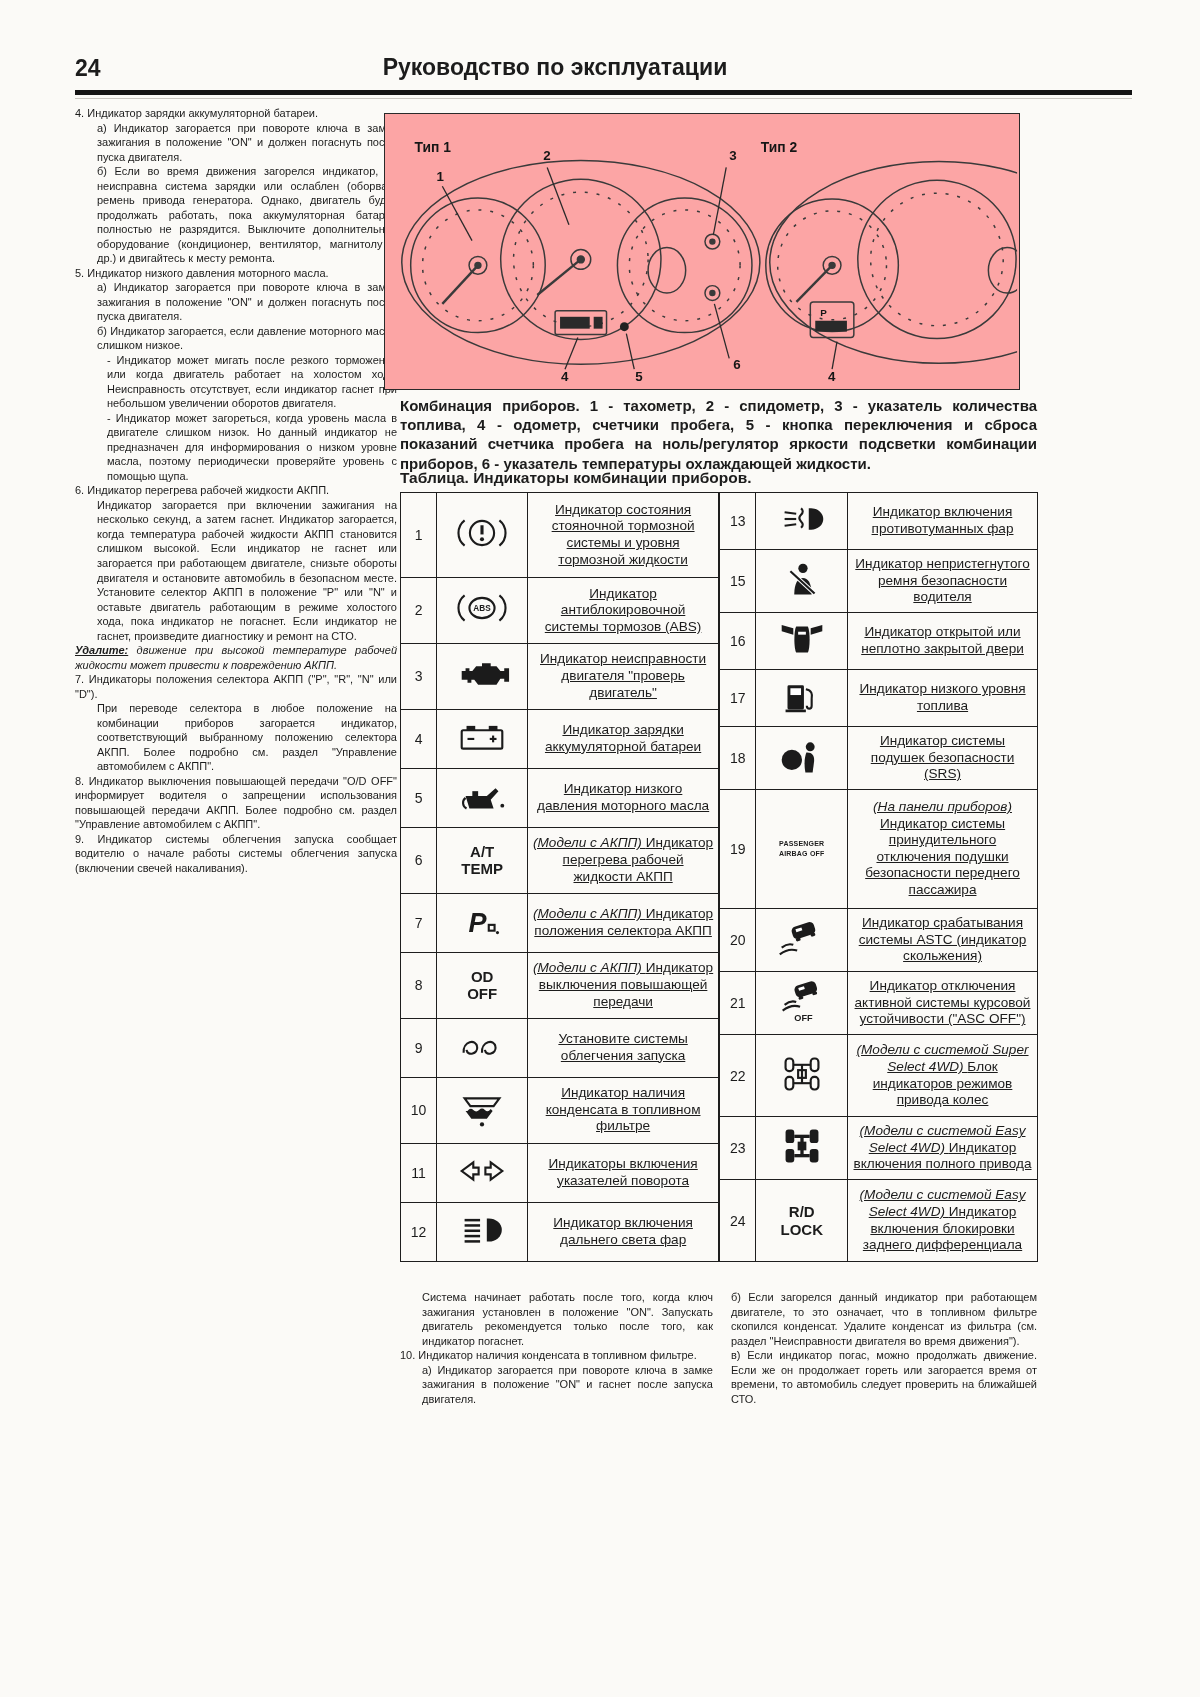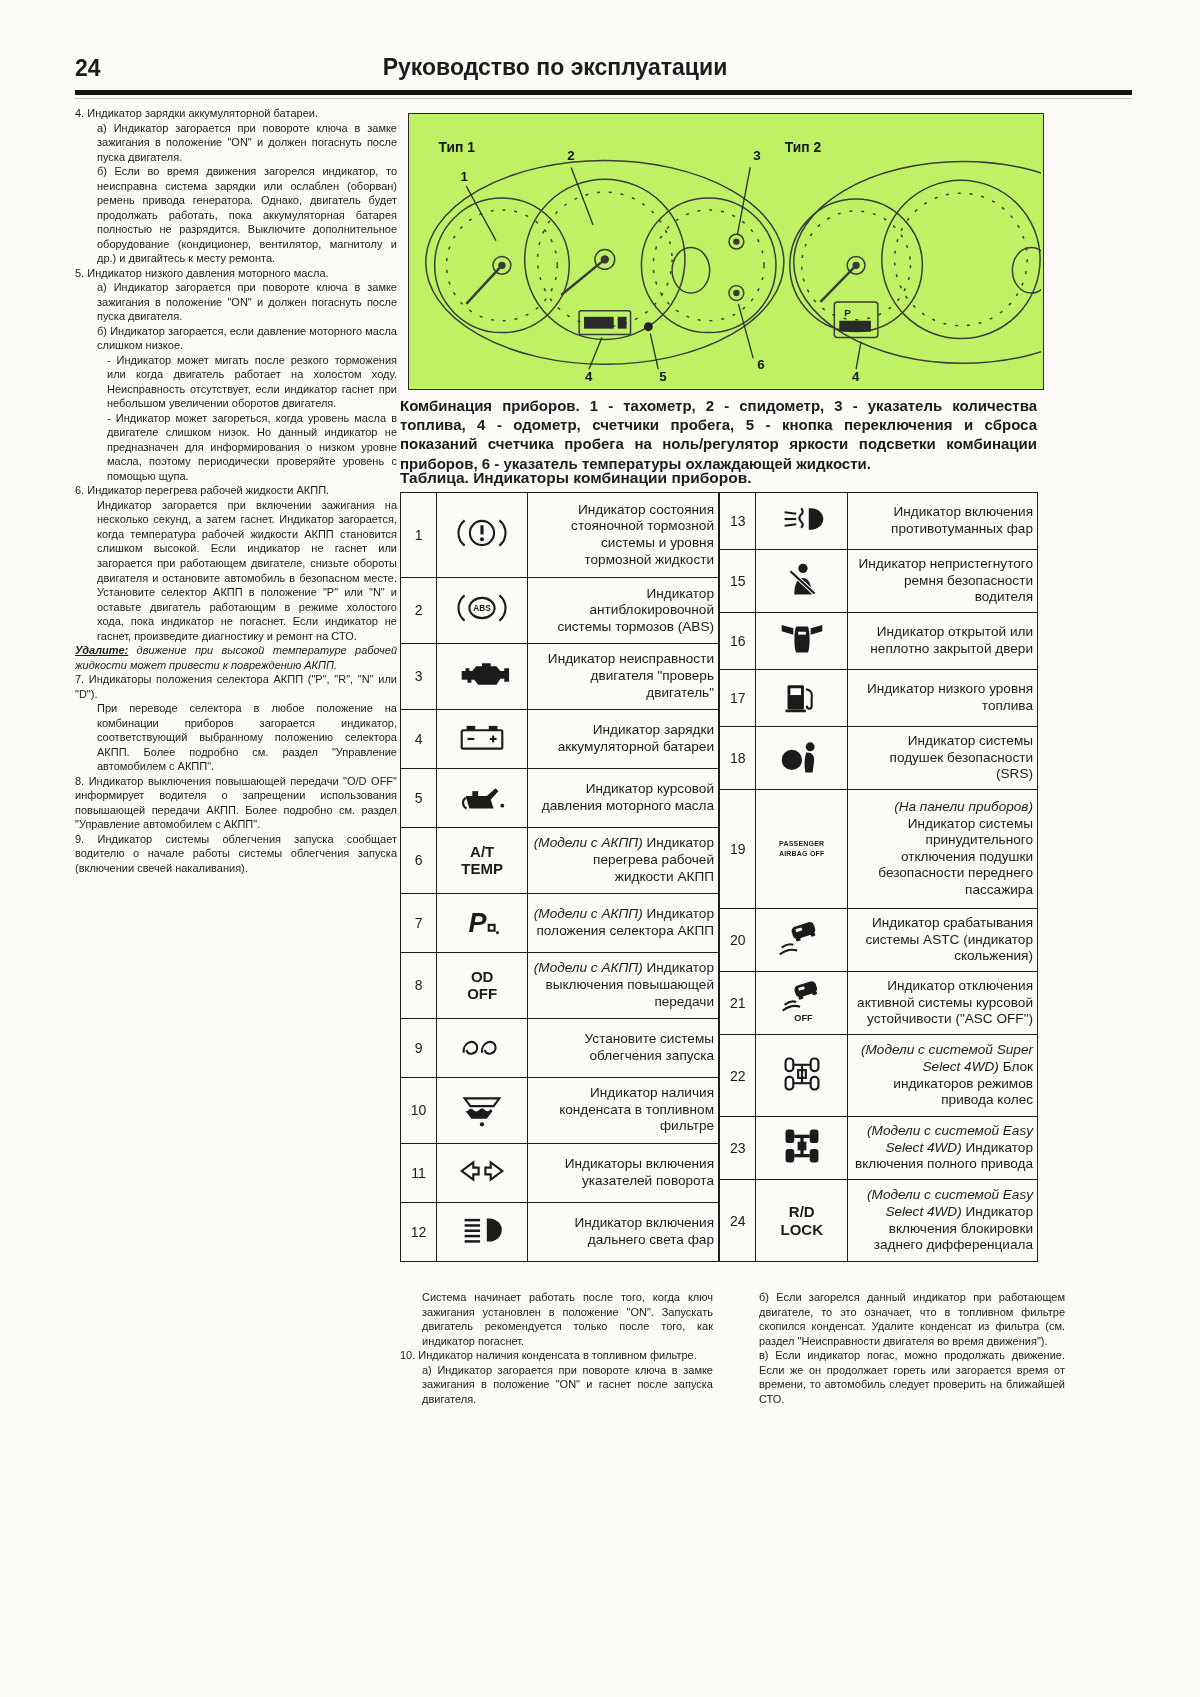--- a/index.html
+++ b/index.html
@@ -14,43 +14,43 @@
   
   .page-num{position:absolute;left:75px;top:55px;font-size:23px;font-weight:bold;}
   .page-title{position:absolute;left:75px;top:54px;width:960px;text-align:center;font-size:23px;font-weight:bold;}
   .rule{position:absolute;left:75px;top:90px;width:1057px;height:5px;background:#141414;}
   .rule2{position:absolute;left:75px;top:98px;width:1057px;height:1px;background:#c9c6c0;}
 
   
   .col{position:absolute;font-size:11px;line-height:1.32;}
   #left-col{left:75px;top:106px;width:322px;}
   #bottom-left-col{left:400px;top:1290px;width:313px;}
-  #bottom-right-col{left:731px;top:1290px;width:306px;margin-left:28px;}
+  #bottom-right-col{left:731px;top:1290px;width:306px;}
   .p{margin:0;text-align:justify;}
   .p.sub{padding-left:22px;}
   .p.dash{padding-left:32px;}
   .p.attention{font-style:italic;}
   .att-label{font-style:italic;font-weight:bold;text-decoration:underline;}
 
   
-  .figure-box{position:absolute;left:408px;top:113px;width:634px;height:275px;border:1.5px solid #2a2a2a;background:#bef264;overflow:hidden;}
+  .figure-box{position:absolute;left:384px;top:113px;width:634px;height:275px;border:1.5px solid #2a2a2a;background:#fca5a5;overflow:hidden;}
   .fig-label{font-family:"Liberation Sans",sans-serif;font-size:14px;font-weight:bold;fill:#161616;}
   .fig-num{font-family:"Liberation Sans",sans-serif;font-size:13.5px;font-weight:bold;fill:#161616;}
   .fig-p{font-family:"Liberation Sans",sans-serif;font-size:10px;font-weight:bold;fill:#161616;}
 
   .caption{position:absolute;left:400px;top:396px;width:637px;font-size:15px;line-height:1.28;font-weight:bold;text-align:justify;}
   .table-title{position:absolute;left:400px;top:469px;font-size:15.5px;font-weight:bold;}
 
   
   .tables-wrap{position:absolute;left:400px;top:492px;width:638px;display:flex;}
   table.ind-table{border-collapse:collapse;table-layout:fixed;height:770px;}
   table.ind-table td{border:1.6px solid #1e1e1e;padding:3px 4px;vertical-align:middle;}
   td.td-num{width:30px;text-align:center;font-size:14px;}
   td.td-icon{width:88px;text-align:center;}
-  td.td-desc{width:196px;font-size:13.6px;line-height:1.22;text-align:right;padding-left:7px;padding-right:5px;}
+  td.td-desc{width:196px;font-size:13.6px;line-height:1.22;text-align:center;padding-left:7px;padding-right:5px;text-decoration:underline;}
   .it{font-style:italic;}
   .icon-text{font-weight:bold;font-size:15px;line-height:1.15;text-align:center;}
   .icon-text.small{font-size:7px;line-height:1.35;letter-spacing:.2px;}
 </style>
 </head>
 <body>
 
 <div class="page-num">24</div>
 <div class="page-title">Руководство по эксплуатации</div>
 <div class="rule"></div>
@@ -206,21 +206,21 @@
           <td class="td-desc">Индикатор зарядки аккумуляторной батареи</td>
         </tr>
         <tr>
           <td class="td-num">5</td>
           <td class="td-icon"><svg width="58" height="40" viewBox="0 0 60 40">
     <path fill="#1b1b1b" stroke="none" d="M13 20 h22 l9-8 3 3 -8 9 3 9 H17 z"></path>
     <rect x="20" y="15" width="6" height="5" fill="#1b1b1b" stroke="none"></rect>
     <path d="M13 22 a6.5 6.5 0 0 0 1 11" stroke="#1b1b1b" fill="none" stroke-width="2.2"></path>
     <circle cx="51" cy="30" r="2" fill="#1b1b1b" stroke="none"></circle>
             </svg></td>
-          <td class="td-desc">Индикатор курсовой давления моторного масла</td>
+          <td class="td-desc">Индикатор низкого давления моторного масла</td>
         </tr>
         <tr>
           <td class="td-num">6</td>
           <td class="td-icon">
             <div class="icon-text">A/T<br>TEMP</div>
           </td>
           <td class="td-desc"><span class="it">(Модели с АКПП) </span>Индикатор перегрева рабочей жидкости АКПП</td>
         </tr>
         <tr>
           <td class="td-num">7</td>

